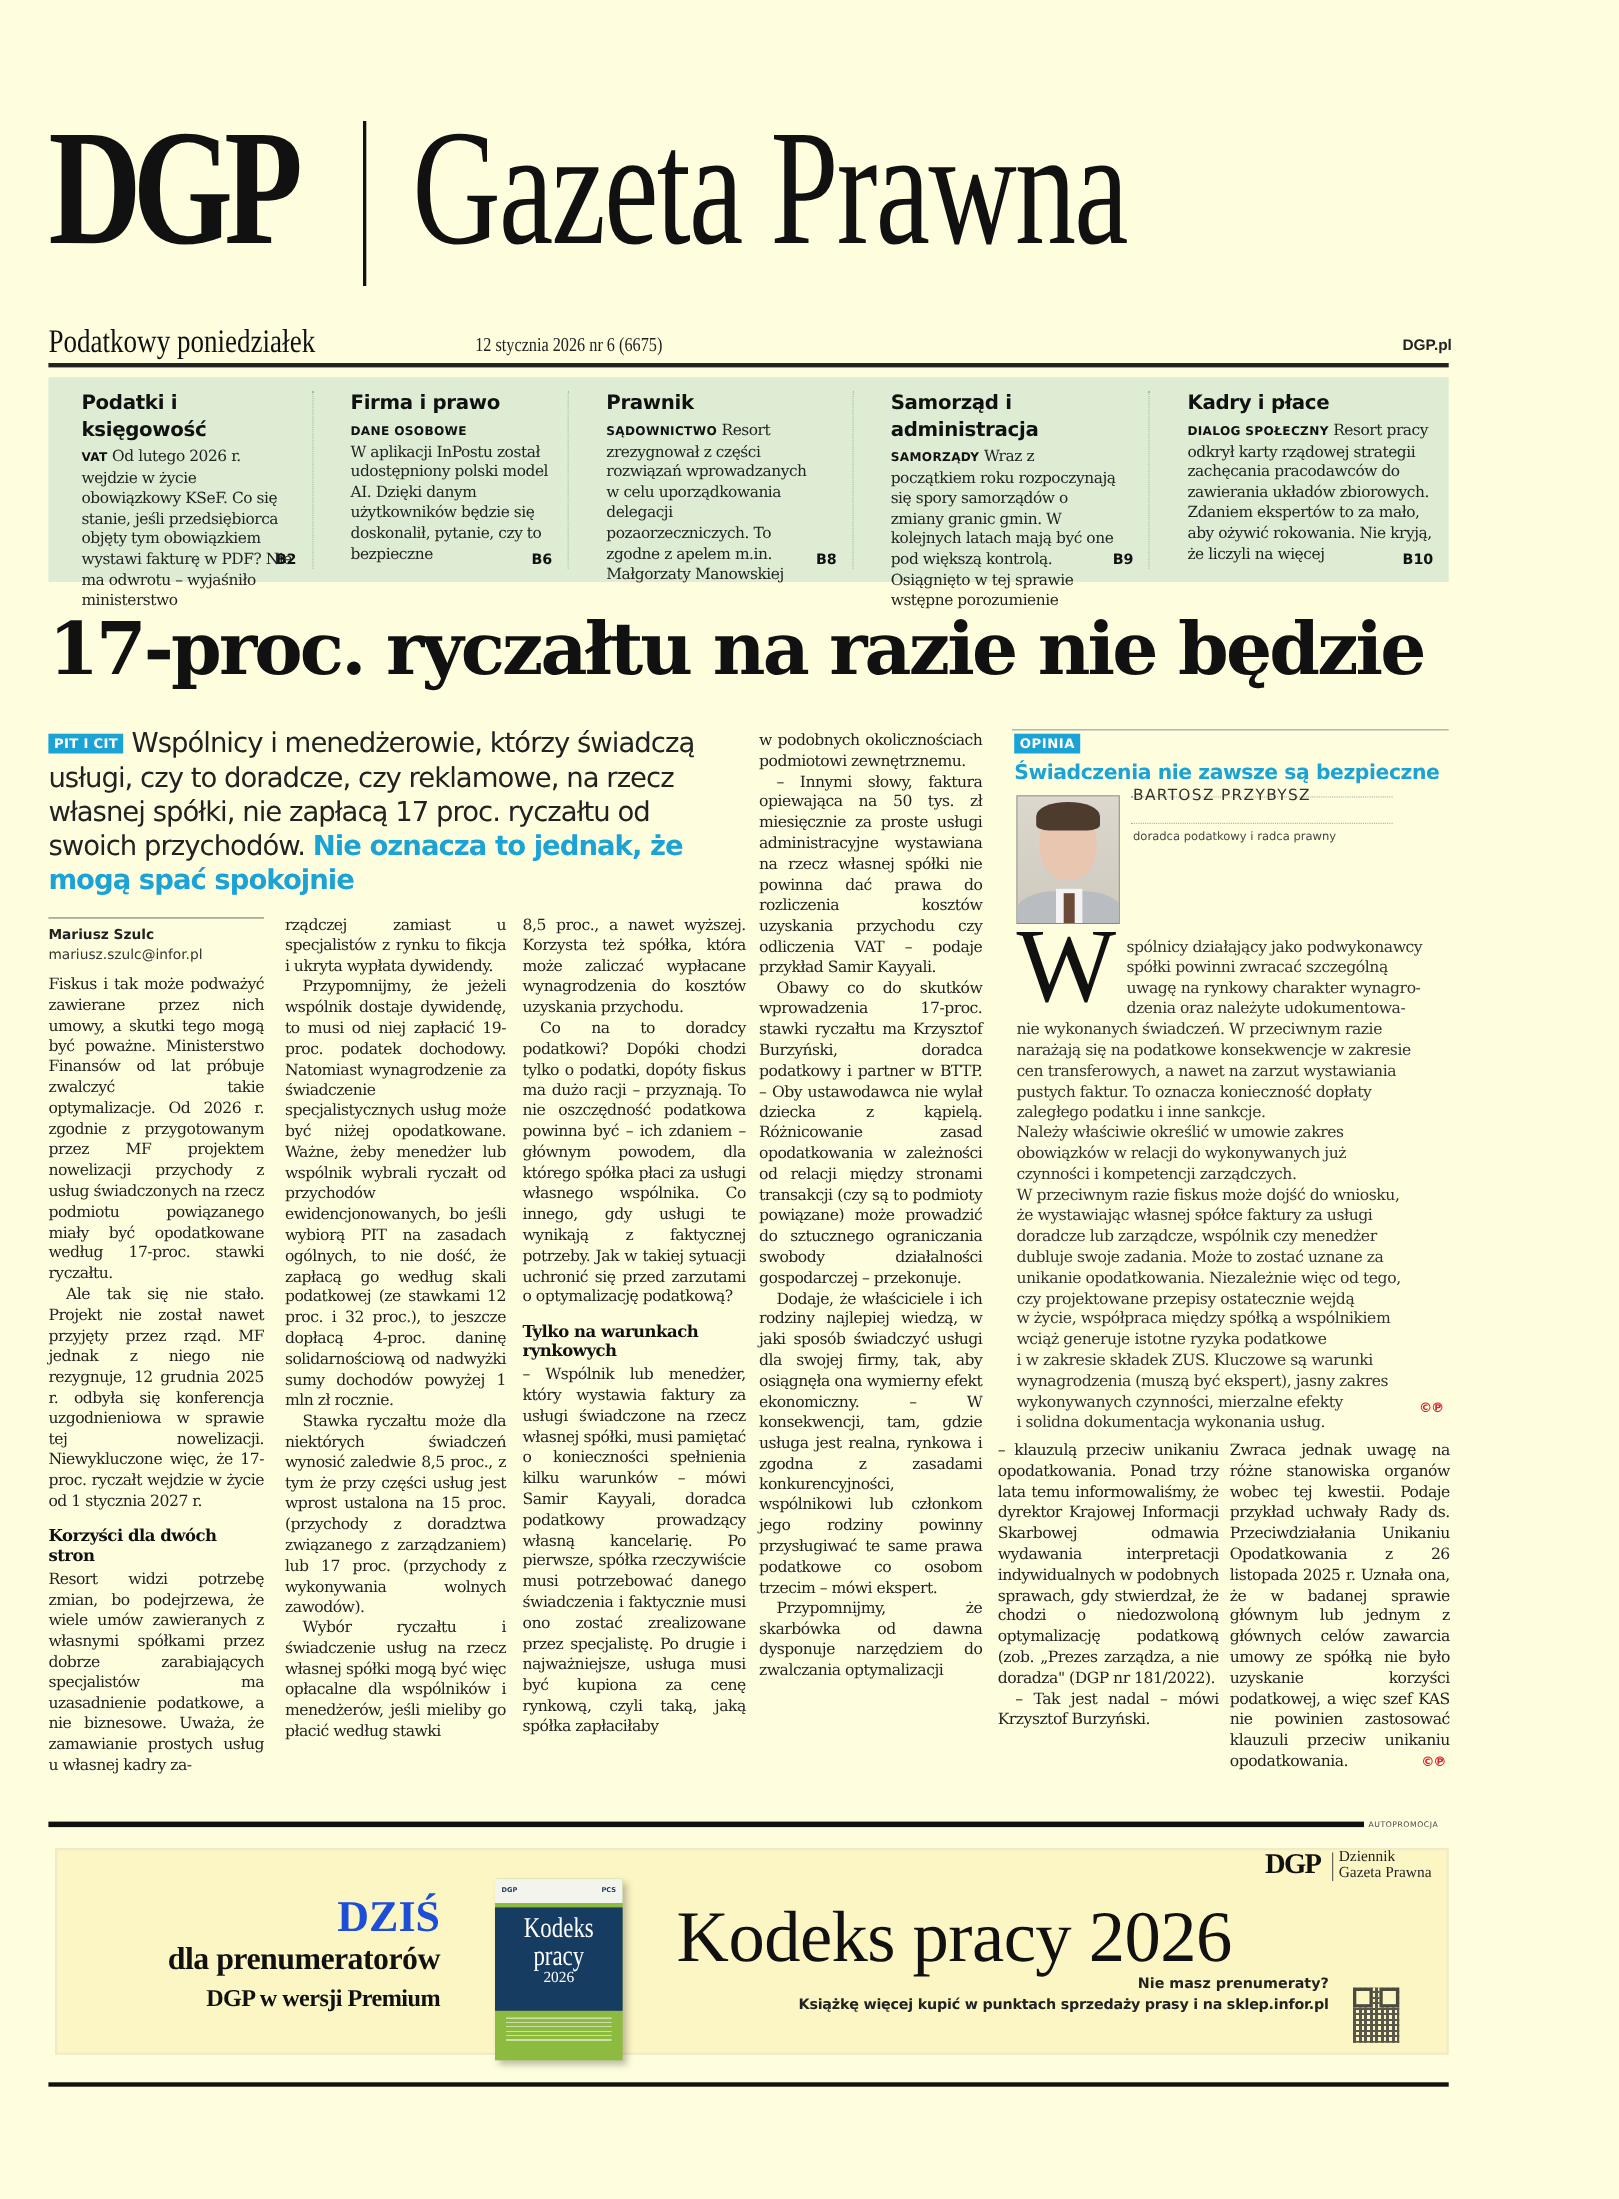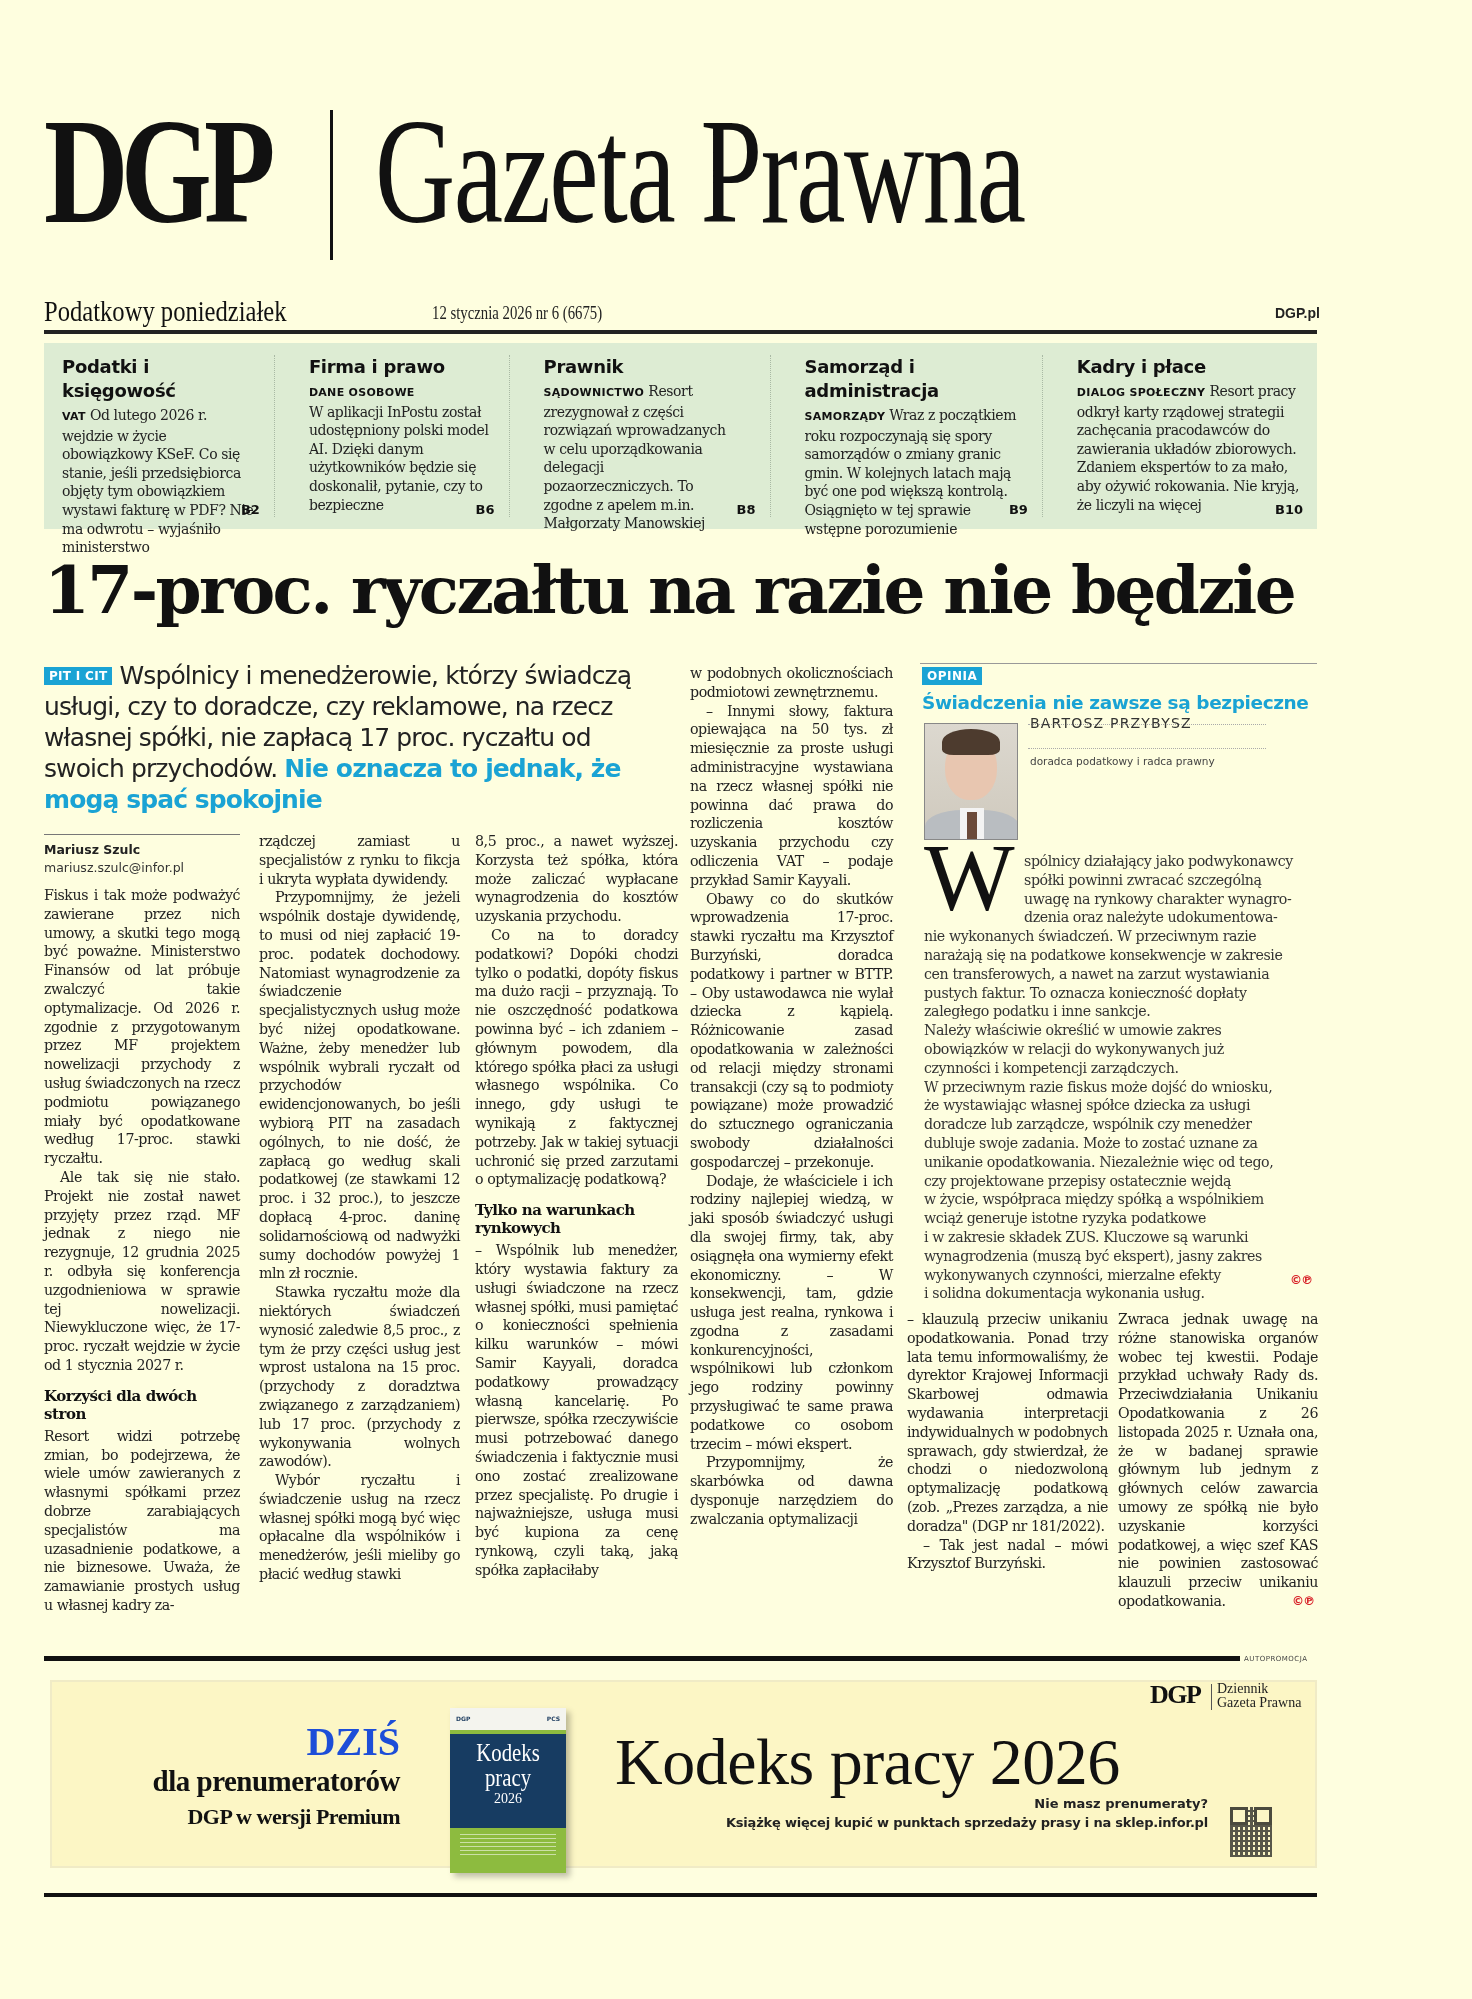--- a/index.html
+++ b/index.html
@@ -12,21 +12,21 @@
   .logo-dgp { left: 44px; top: 96px; font-family: "Liberation Serif", serif; font-weight: bold; font-size: 150px; line-height: 150px; letter-spacing: -10px; transform: scaleX(0.78); transform-origin: left top; color: #111; }
   .logo-bar { left: 330px; top: 110px; width: 3px; height: 150px; background: #111; }
   .logo-title { left: 375px; top: 96px; font-family: "Liberation Serif", serif; font-size: 150px; line-height: 150px; transform: scaleX(0.74); transform-origin: left top; color: #111; letter-spacing: -2px; }
 
   .edition { left: 44px; top: 294px; font-family: "Liberation Serif", serif; font-size: 30px; transform: scaleX(0.82); transform-origin: left top; color: #111; }
   .issue-date { left: 432px; top: 303px; font-family: "Liberation Serif", serif; font-size: 18px; transform: scaleX(0.82); transform-origin: left top; color: #222; }
   .site-url { left: 1275px; top: 305px; font-family: "Liberation Sans", sans-serif; font-weight: bold; font-size: 14px; color: #222; }
   .top-rule { left: 44px; top: 330px; width: 1273px; height: 4px; background: #222; }
 
   
-  .teasers { left: 44px; top: 343px; width: 1273px; height: 186px; background: #ddecd3; display: flex; padding: 12px 0 0 0; gap: 16px; }
+  .teasers { left: 44px; top: 343px; width: 1273px; height: 186px; background: #ddecd3; display: flex; padding: 12px 0 0 12px; gap: 16px; }
   .teaser { position: relative; padding: 0 14px 0 18px; border-right: 1px dotted #a9b9a4; height: 162px; }
   .teaser:last-child { border-right: none; }
   .teaser h3 { font-family: "DejaVu Sans", sans-serif; font-weight: bold; font-size: 18px; line-height: 24px; color: #111; margin-bottom: 3px; letter-spacing: -0.3px; }
   .teaser p { font-family: "DejaVu Serif", serif; font-size: 14px; line-height: 18.6px; color: #222; letter-spacing: -0.4px; }
   .teaser .kicker { font-family: "DejaVu Sans", sans-serif; font-weight: bold; font-size: 11px; letter-spacing: 0.3px; text-transform: uppercase; color: #111; }
   .teaser .page-ref { position: absolute; right: 14px; bottom: 0px; font-family: "DejaVu Sans", sans-serif; font-weight: bold; font-size: 13px; color: #111; }
 
   
   .headline { left: 44px; top: 548px; font-family: "DejaVu Serif", serif; font-weight: bold; font-size: 66px; line-height: 84px; letter-spacing: -2.6px; color: #111; white-space: nowrap; }
 
@@ -206,21 +206,21 @@
   <span class="line ind">dzenia oraz należyte udokumentowa-</span>
   <span class="line">nie wykonanych świadczeń. W przeciwnym razie</span>
   <span class="line">narażają się na podatkowe konsekwencje w zakresie</span>
   <span class="line">cen transferowych, a nawet na zarzut wystawiania</span>
   <span class="line">pustych faktur. To oznacza konieczność dopłaty</span>
   <span class="line">zaległego podatku i inne sankcje.</span>
   <span class="line">Należy właściwie określić w umowie zakres</span>
   <span class="line">obowiązków w relacji do wykonywanych już</span>
   <span class="line">czynności i kompetencji zarządczych.</span>
   <span class="line">W przeciwnym razie fiskus może dojść do wniosku,</span>
-  <span class="line">że wystawiając własnej spółce dziecka za usługi</span>
+  <span class="line">że wystawiając własnej spółce faktury za usługi</span>
   <span class="line">doradcze lub zarządcze, wspólnik czy menedżer</span>
   <span class="line">dubluje swoje zadania. Może to zostać uznane za</span>
   <span class="line">unikanie opodatkowania. Niezależnie więc od tego,</span>
   <span class="line">czy projektowane przepisy ostatecznie wejdą</span>
   <span class="line">w życie, współpraca między spółką a wspólnikiem</span>
   <span class="line">wciąż generuje istotne ryzyka podatkowe</span>
   <span class="line">i w zakresie składek ZUS. Kluczowe są warunki</span>
   <span class="line">wynagrodzenia (muszą być ekspert), jasny zakres</span>
   <span class="line">wykonywanych czynności, mierzalne efekty</span>
   <span class="line">i solidna dokumentacja wykonania usług.</span>

